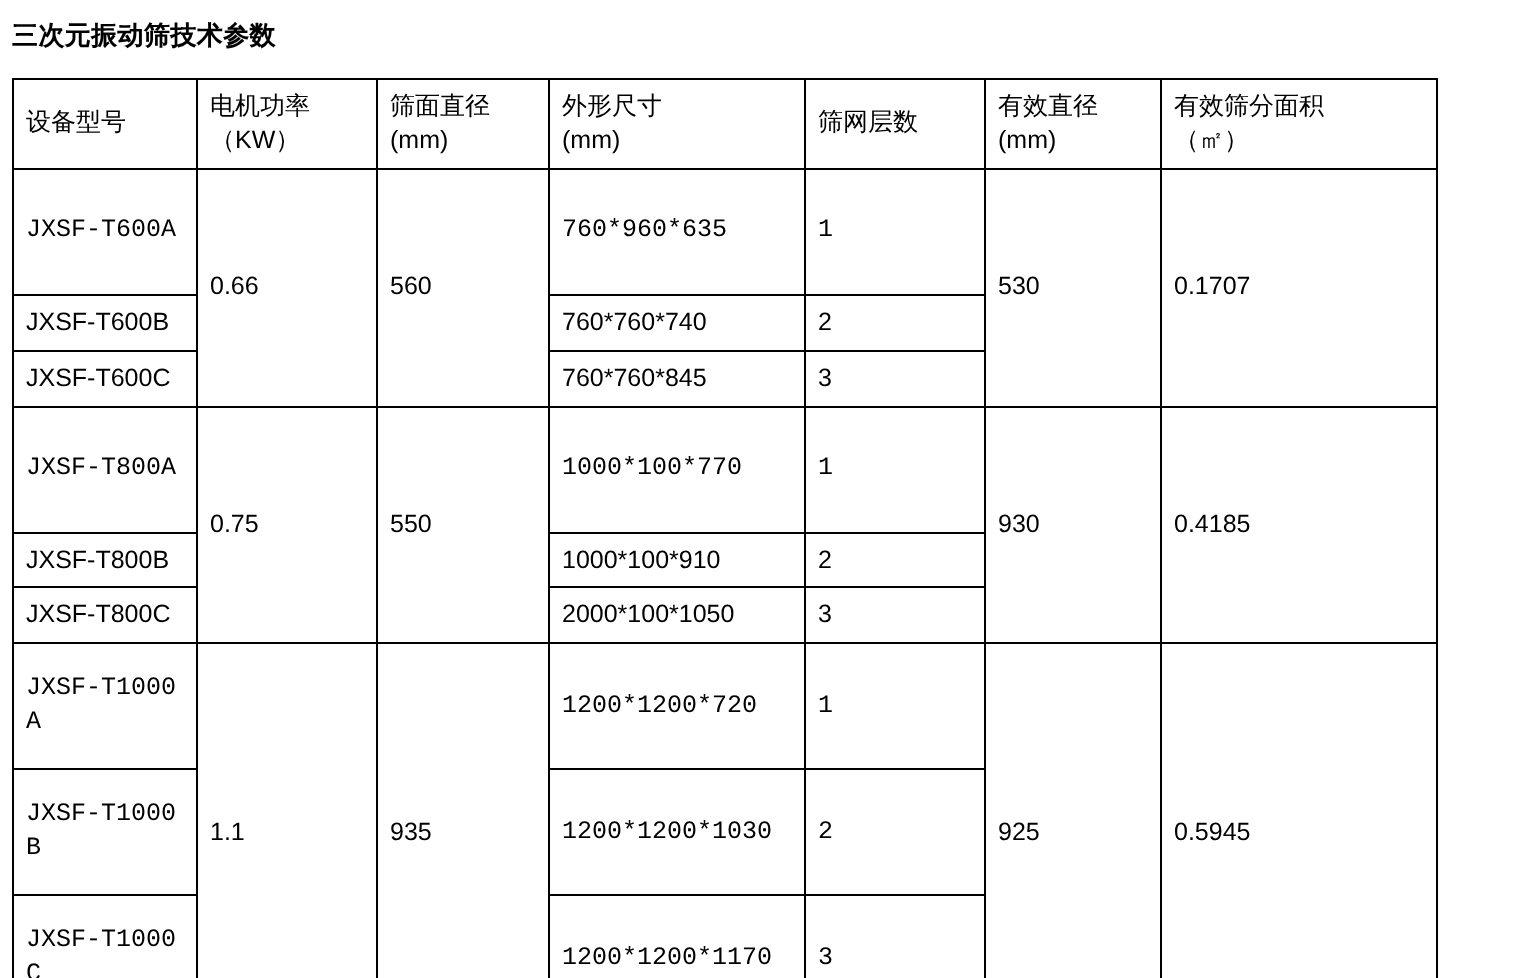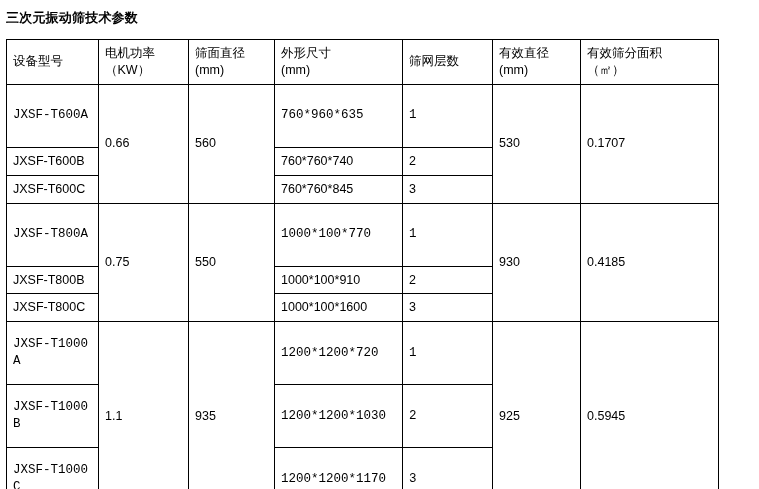--- a/index.html
+++ b/index.html
@@ -139,21 +139,21 @@
           <td rowspan="3">930</td>
           <td rowspan="3">0.4185</td>
         </tr>
         <tr>
           <td>JXSF-T800B</td>
           <td>1000*100*910</td>
           <td>2</td>
         </tr>
         <tr>
           <td>JXSF-T800C</td>
-          <td>1000*100*1600</td>
+          <td>2000*100*1050</td>
           <td>3</td>
         </tr>
 
         <tr>
           <td class="cell-model cell-tall">JXSF-T1000A</td>
           <td rowspan="3">1.1</td>
           <td rowspan="3">935</td>
           <td class="cell-tall">1200*1200*720</td>
           <td class="cell-tall">1</td>
           <td rowspan="3">925</td>

